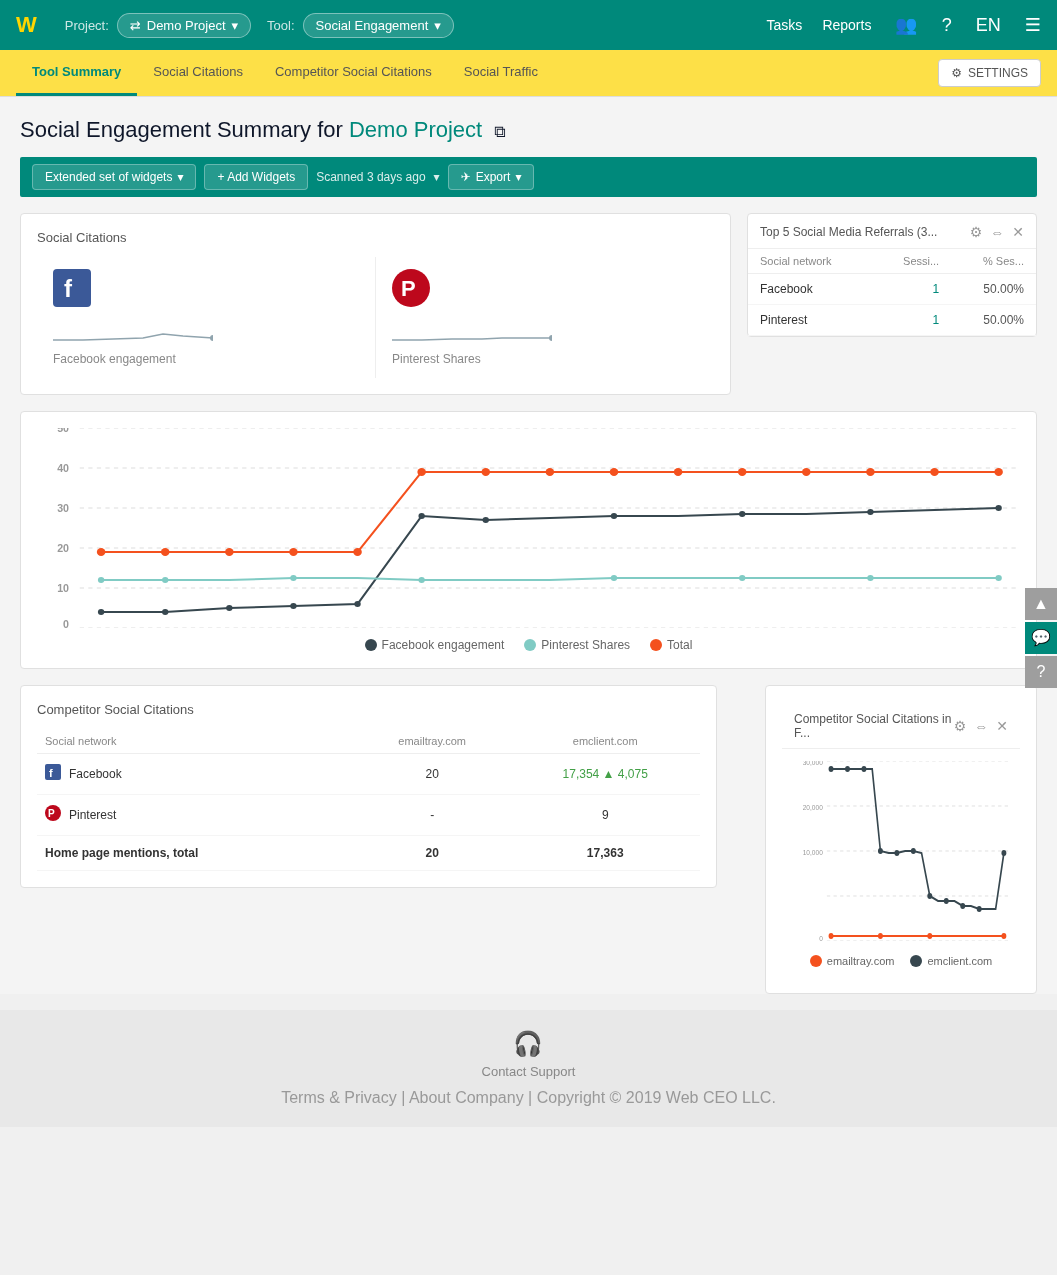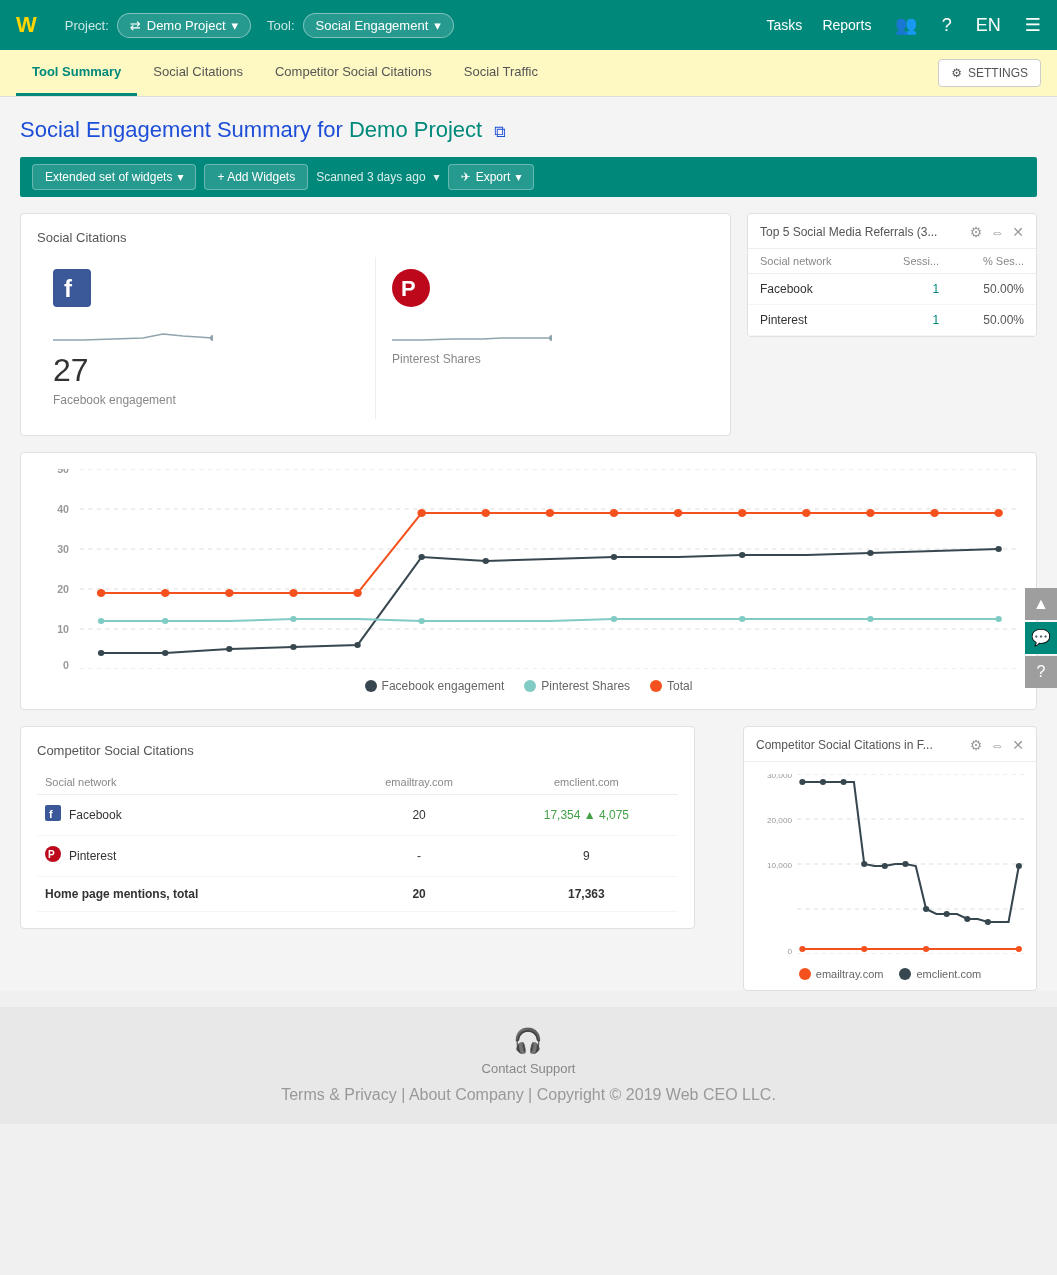--- a/index.html
+++ b/index.html
@@ -11,32 +11,32 @@
     .header-project-label { color: rgba(255,255,255,0.8); font-size: 13px; margin-right: 8px; padding-left: 16px; }
     .header-project-btn { background: rgba(255,255,255,0.15); border: 1px solid rgba(255,255,255,0.4); border-radius: 20px; color: white; padding: 4px 12px; font-size: 13px; cursor: pointer; display: flex; align-items: center; gap: 6px; }
     .header-tool-label { color: rgba(255,255,255,0.8); font-size: 13px; margin: 0 8px 0 16px; }
     .header-tool-btn { background: rgba(255,255,255,0.15); border: 1px solid rgba(255,255,255,0.4); border-radius: 20px; color: white; padding: 4px 12px; font-size: 13px; cursor: pointer; display: flex; align-items: center; gap: 6px; justify-content: flex-end; }
     .header-spacer { flex: 1; }
     .header-nav { display: flex; align-items: center; gap: 20px; margin-left: 25px; }
     .header-nav-item { color: white; font-size: 14px; cursor: pointer; text-decoration: none; }
     .header-icon { color: white; font-size: 18px; cursor: pointer; margin-left: 4px; }
 
     
-    .tabs-bar { background: #fef9c3; border-bottom: 1px solid #ddd; display: flex; align-items: center; padding: 0 16px; }
+    .tabs-bar { background: #fde047; border-bottom: 1px solid #ddd; display: flex; align-items: center; padding: 0 16px; }
     .tab { padding: 14px 16px; font-size: 13px; color: #555; cursor: pointer; border-bottom: 3px solid transparent; white-space: nowrap; }
     .tab.active { color: #00897b; border-bottom: 3px solid #00897b; font-weight: 600; }
     .tab-spacer { flex: 1; }
     .settings-btn { display: flex; align-items: center; gap: 6px; border: 1px solid #ccc; border-radius: 4px; padding: 6px 12px; font-size: 12px; cursor: pointer; color: #555; background: white; }
 
     
     .main { padding: 20px 20px 0 20px; background: #f4f4f4; }
 
     
     .page-title { font-size: 22px; font-weight: normal; color: #333; margin-bottom: 14px; }
-    .page-title span { color: #1d4ed8; }
+    .page-title span { color: #0f172a; }
     .page-title-icon { font-size: 16px; color: #999; margin-left: 6px; cursor: pointer; }
 
     
     .toolbar { background: #00897b; display: flex; align-items: center; padding: 0 12px; height: 40px; gap: 8px; border-radius: 2px; margin-bottom: 16px; }
     .toolbar-btn { background: rgba(255,255,255,0.15); border: 1px solid rgba(255,255,255,0.3); border-radius: 4px; color: white; padding: 5px 12px; font-size: 12px; cursor: pointer; display: flex; align-items: center; gap: 5px; }
     .toolbar-text { color: rgba(255,255,255,0.85); font-size: 12px; }
 
     
     .widgets-row { display: flex; gap: 16px; margin-bottom: 16px; align-items: flex-start; }
 
@@ -86,21 +86,21 @@
     .competitor-table th:not(:first-child) { text-align: center; }
     .competitor-table td { font-size: 12px; padding: 10px 8px; border-bottom: 1px solid #f5f5f5; color: #333; vertical-align: middle; }
     .competitor-table td:not(:first-child) { text-align: center; }
     .competitor-table tr.total td { font-weight: bold; }
     .green-text { color: #43a047; }
     .network-cell { display: flex; align-items: center; gap: 8px; }
     .fb-icon-sm { color: #3b5998; font-size: 16px; }
     .pinterest-icon-sm { color: #bd081c; font-size: 16px; }
 
     
-    .competitor-chart-card { width: 294px; padding: 0; margin-left: 32px; }
+    .competitor-chart-card { width: 272px; padding: 16px; margin-left: 32px; }
     .comp-chart-header { display: flex; align-items: center; padding: 10px 12px 8px; border-bottom: 1px solid #eee; }
     .comp-chart-title { font-size: 12px; color: #555; flex: 1; }
     .comp-chart-area { padding: 12px; height: 200px; position: relative; }
     .comp-chart-legend { display: flex; gap: 16px; justify-content: center; margin-top: 6px; font-size: 11px; color: #666; padding: 0 12px 10px; }
 
     
     .footer { background: #e8e8e8; padding: 20px; text-align: center; }
     .footer-support { display: flex; flex-direction: column; align-items: center; gap: 6px; color: #888; font-size: 13px; margin-bottom: 10px; }
     .footer-support-icon { font-size: 24px; color: #aaa; }
     .footer-links { font-size: 16px; color: #999; }
@@ -196,21 +196,20 @@
               <rect width="38" height="38" rx="4" fill="#3b5998"></rect>
               <text x="11" y="28" font-size="24" fill="white" font-weight="bold">f</text>
             </svg>
           </div>
           <div class="sparkline">
             <svg width="160" height="24" viewBox="0 0 160 24">
               <polyline points="0,16 30,16 60,15 90,14 110,10 130,12 160,14" stroke="#90a4ae" stroke-width="1.5" fill="none"></polyline>
               <circle cx="160" cy="14" r="3" fill="#90a4ae"></circle>
             </svg>
           </div>
-          <div class="metric-number">27</div>
           <div class="metric-label">Facebook engagement</div>
         </div>
 
         <div class="social-item">
           <div class="social-icon-pinterest">
             <svg width="38" height="38" viewBox="0 0 38 38">
               <circle cx="19" cy="19" r="19" fill="#bd081c"></circle>
               <text x="9" y="27" font-size="22" fill="white" font-weight="bold">P</text>
             </svg>
           </div>

